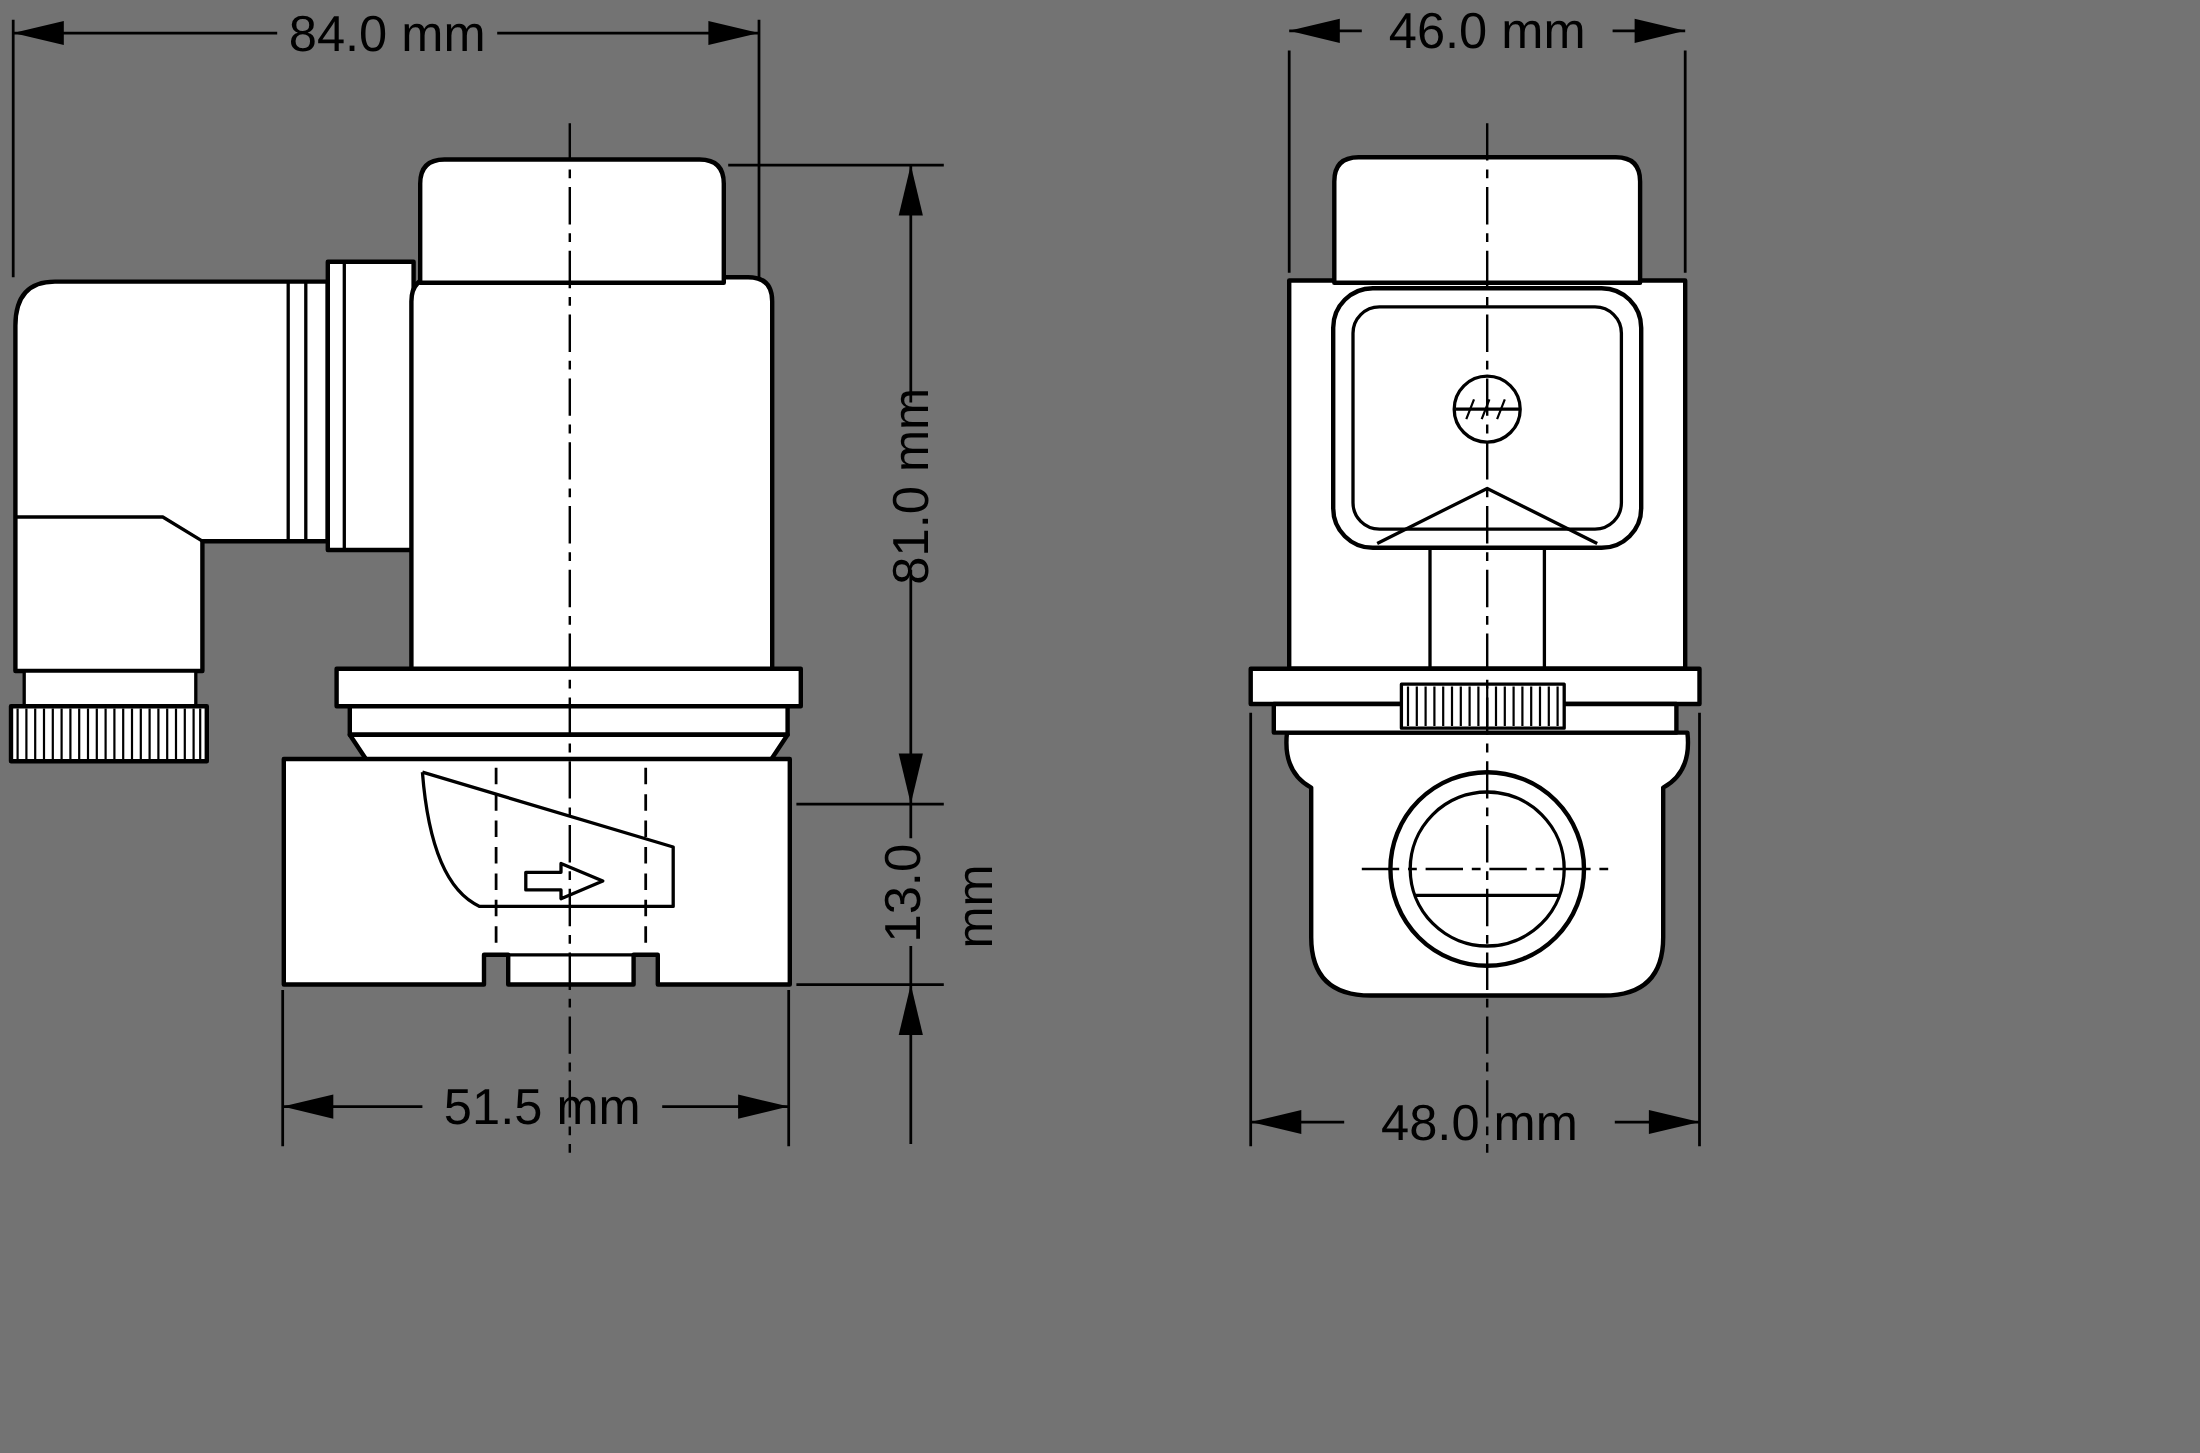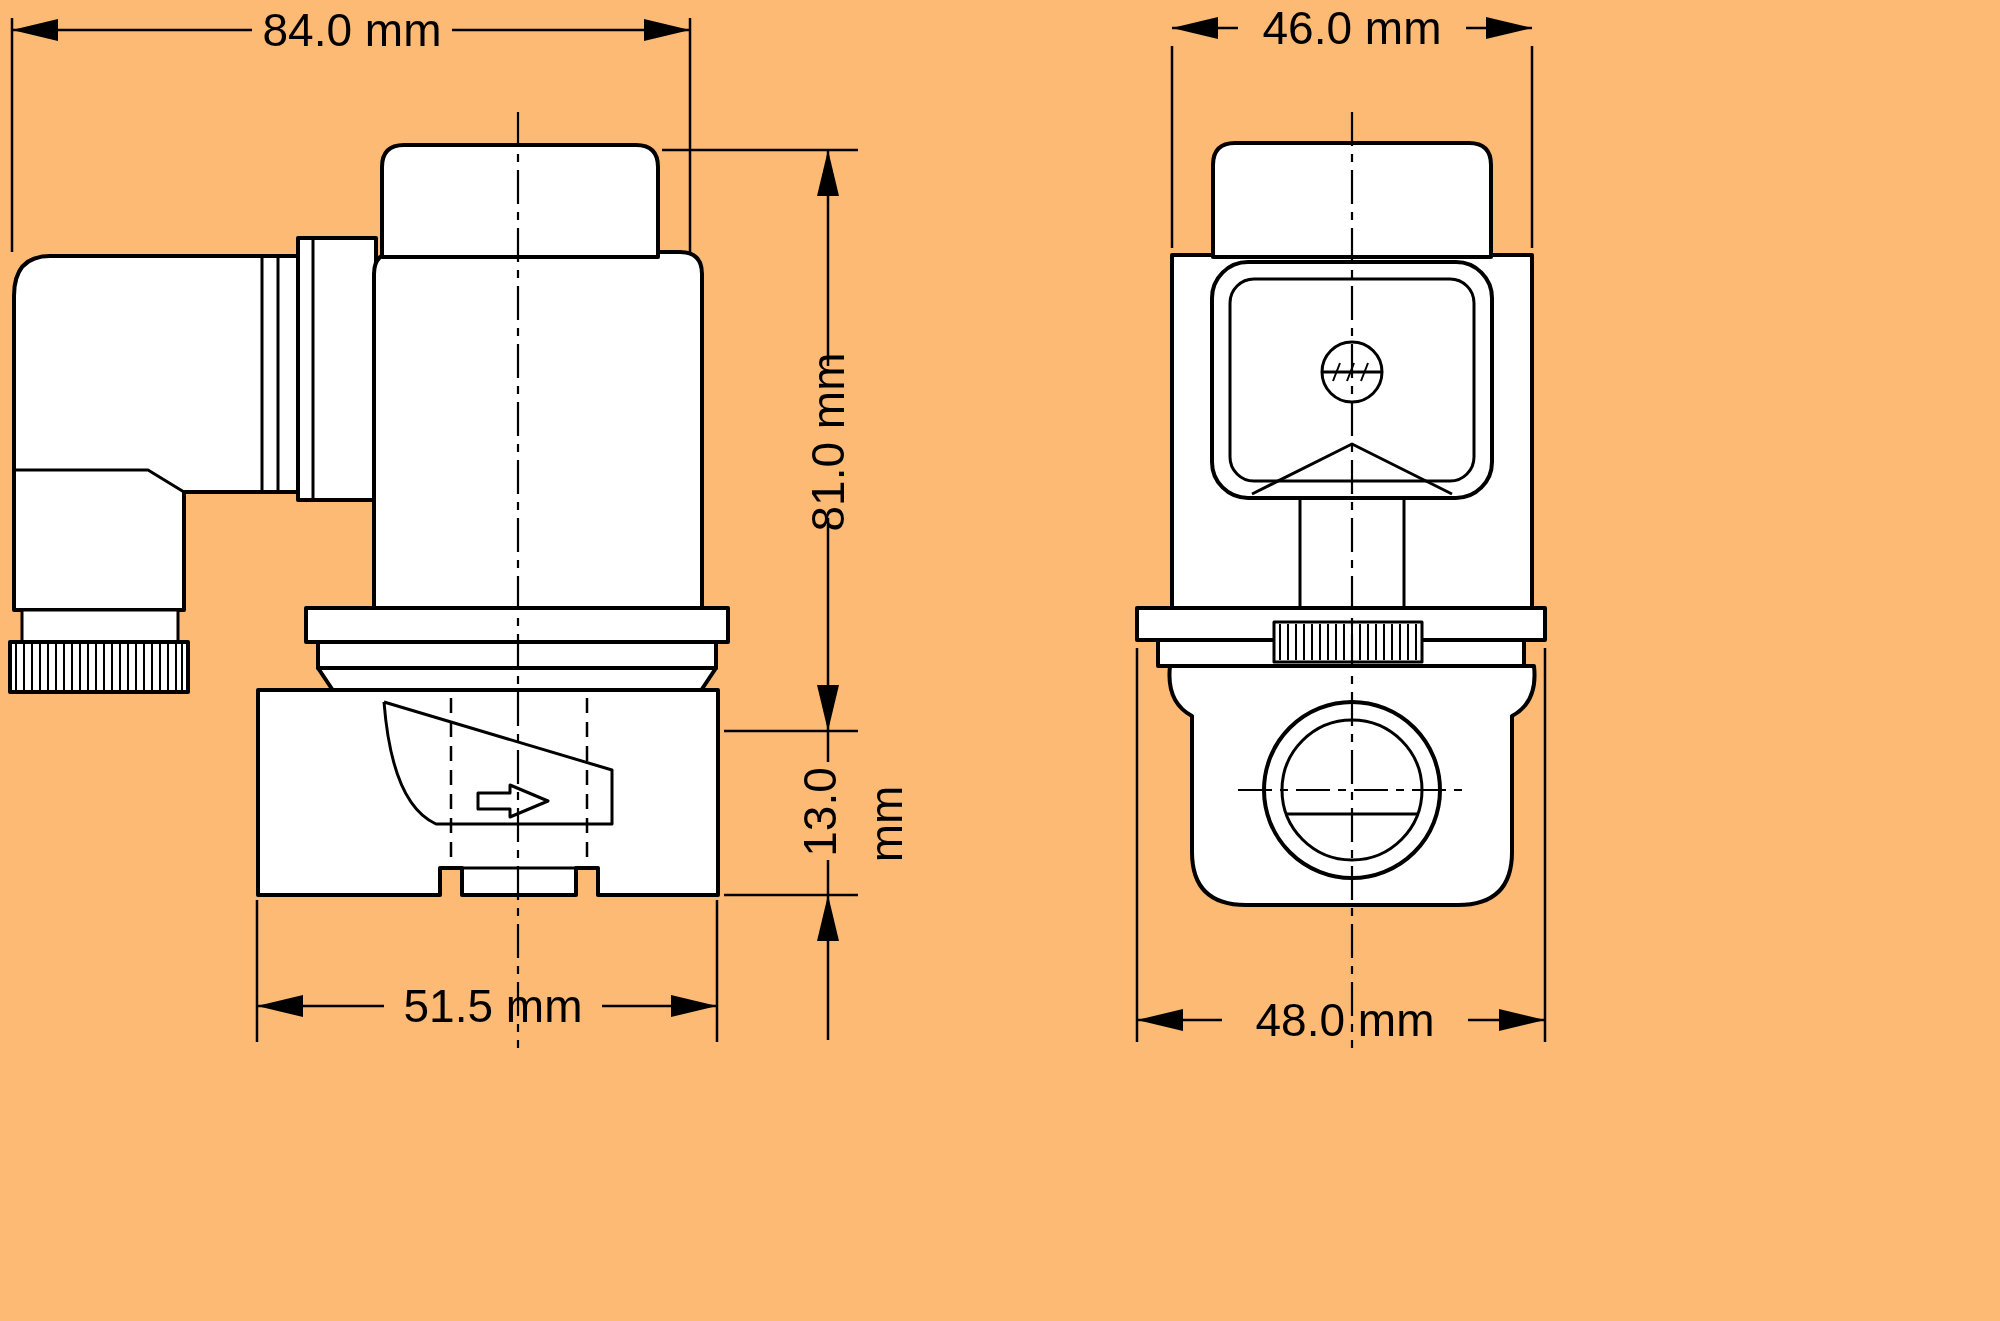--- a/index.html
+++ b/index.html
@@ -4,21 +4,21 @@
 <style>
   html, body {
     margin: 0;
     padding: 0;
     background: #ffffff;
   }
   .page {
     position: relative;
     width: 2000px;
     height: 1321px;
-    background: #fdba74;
+    background: #737373;
     font-family: "Liberation Sans", sans-serif;
   }
   svg { display: block; }
   .olf  { stroke: #000; stroke-width: 4;   fill: #fff; stroke-linejoin: round; }
   .il   { stroke: #000; stroke-width: 3;   fill: none; stroke-linejoin: round; }
   .ilf  { stroke: #000; stroke-width: 3;   fill: #fff; stroke-linejoin: round; }
   .thin { stroke: #000; stroke-width: 2;   fill: none; }
   .dim  { stroke: #000; stroke-width: 2.5; fill: none; }
   .cl   { stroke: #000; stroke-width: 2.2; fill: none; stroke-dasharray: 34 8 8 8; }
   .hid  { stroke: #000; stroke-width: 2.5; fill: none; stroke-dasharray: 15 9; }

